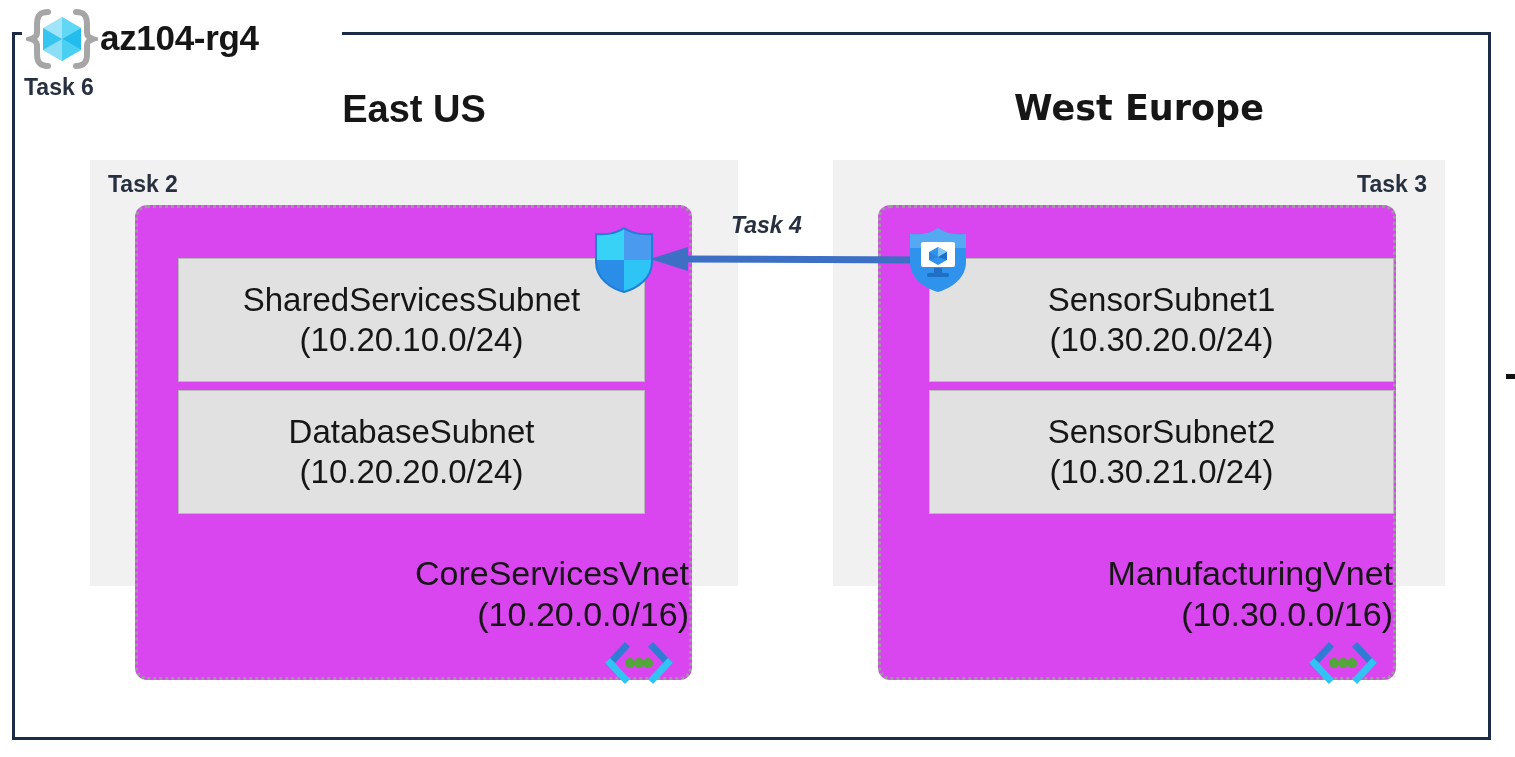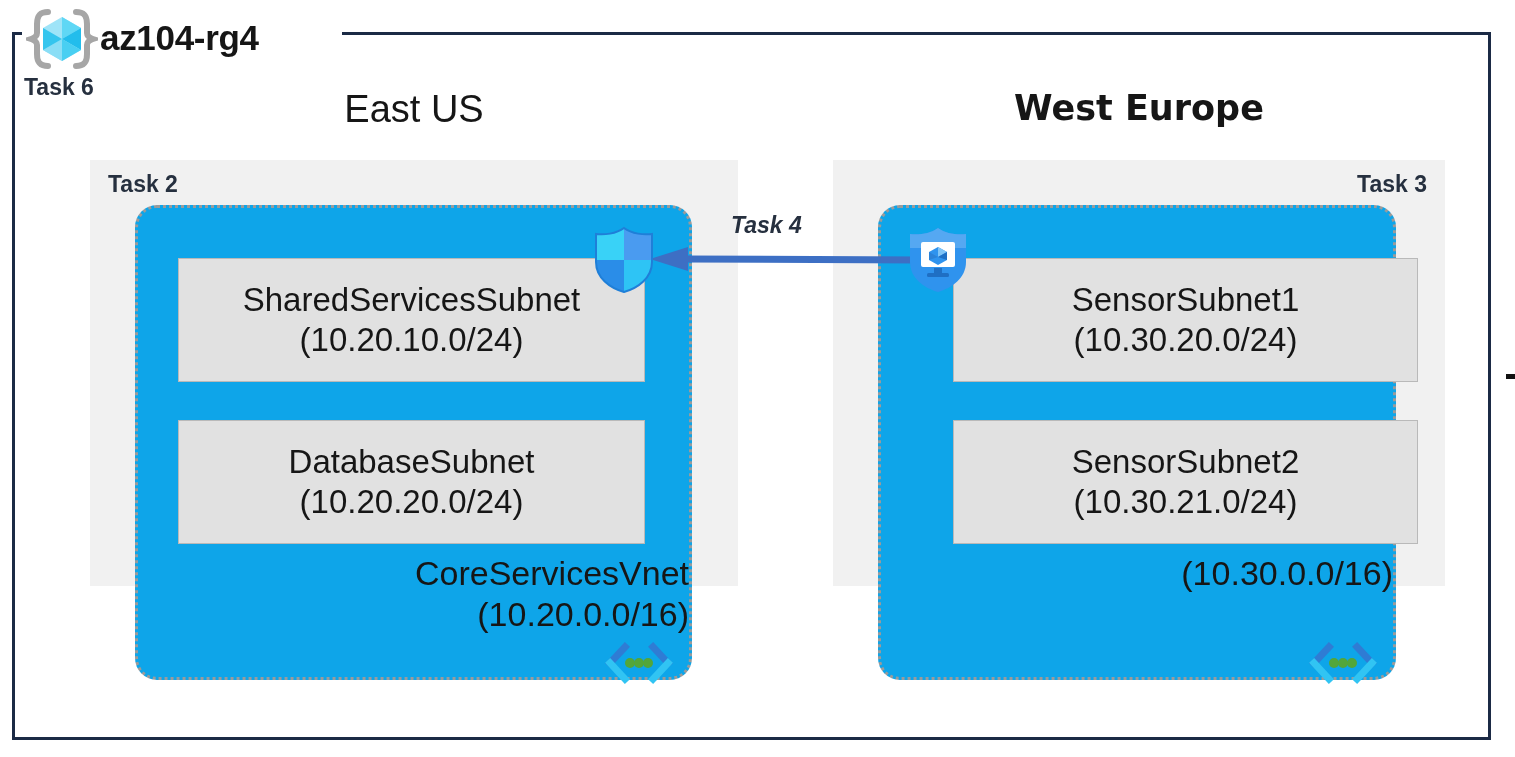--- a/index.html
+++ b/index.html
@@ -73,21 +73,21 @@
     position: absolute;
     font-size: 38px;
     color: #161616;
     white-space: nowrap;
     text-align: center;
   }
   .region-title.east {
     left: 90px;
     top: 88px;
     width: 648px;
-    font-weight: normal;
+    font-weight: bold;
   }
   .region-title.west {
     left: 833px;
     top: 88px;
     width: 612px;
     font-weight: bold;
     font-family: "DejaVu Sans", sans-serif;
     font-size: 35px;
   }
 
@@ -109,23 +109,23 @@
     color: #26303f;
     white-space: nowrap;
   }
   .task-tag.left  { left: 18px; }
   .task-tag.right { right: 18px; margin-left: 27px; }
 
   
   .vnet {
     position: absolute;
     border: 3px dotted #9b9b9b;
-    border-radius: 22px;
+    border-radius: 12px;
     box-sizing: border-box;
-    background: #0ea5e9;
+    background: #d946ef;
   }
   .vnet.east { left: 45px; top: 45px; width: 557px; height: 475px; }
   .vnet.west { left: 45px; top: 45px; width: 518px; height: 475px; }
 
   
   .subnet {
     position: absolute;
     background: #e1e1e1;
     border: 1px solid #b9b9b9;
     box-sizing: border-box;
@@ -133,23 +133,23 @@
     flex-direction: column;
     align-items: center;
     justify-content: center;
     font-size: 33px;
     color: #161616;
     line-height: 1.22;
   }
   .subnet .sname, .subnet .scidr { white-space: nowrap; }
 
   .vnet.east .subnet { left: 40px; width: 467px; }
-  .vnet.west .subnet { left: 48px; width: 465px; margin-left: 24px; }
+  .vnet.west .subnet { left: 48px; width: 465px; }
   .subnet.s1 { top: 50px; height: 124px; }
-  .subnet.s2 { top: 212px; height: 124px; }
+  .subnet.s2 { top: 182px; height: 124px; }
 
   
   .vnet-caption {
     position: absolute;
     left: 0;
     right: 0;
     top: 345px;
     text-align: right;
     font-size: 34px;
     color: #161616;
@@ -279,20 +279,21 @@
       <div class="subnet s1">
         <div class="sname">SensorSubnet1</div>
         <div class="scidr">(10.30.20.0/24)</div>
       </div>
       <div class="subnet s2">
         <div class="sname">SensorSubnet2</div>
         <div class="scidr">(10.30.21.0/24)</div>
       </div>
 
       <div class="vnet-caption">
+        <div>ManufacturingVnet</div>
         <div>(10.30.0.0/16)</div>
       </div>
 
       <div class="vnet-glyph">
         <svg viewBox="0 0 72 52" width="72" height="52">
           <path d="M22 6 L7 22" stroke="#2f7cd4" stroke-width="7" stroke-linecap="square" fill="none"></path>
           <path d="M7 22 L22 38" stroke="#31c4f3" stroke-width="7" stroke-linecap="square" fill="none"></path>
           <path d="M50 6 L65 22" stroke="#2f7cd4" stroke-width="7" stroke-linecap="square" fill="none"></path>
           <path d="M65 22 L50 38" stroke="#31c4f3" stroke-width="7" stroke-linecap="square" fill="none"></path>
           <circle cx="27" cy="22" r="5" fill="#53a63a"></circle>

